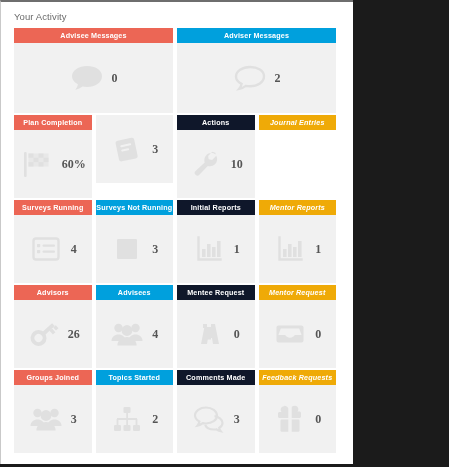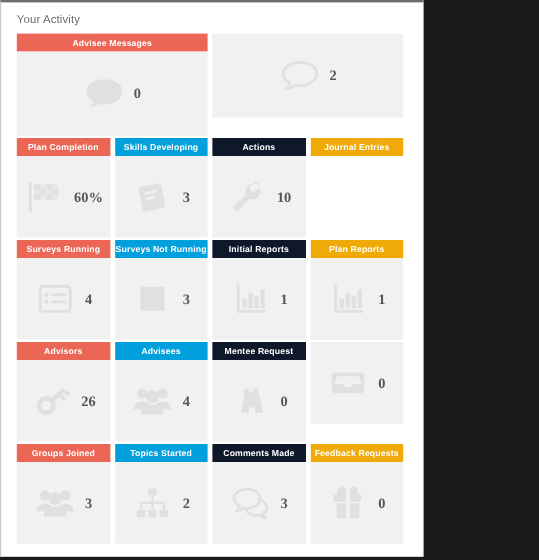--- a/index.html
+++ b/index.html
@@ -44,21 +44,21 @@
     display:flex;align-items:center;justify-content:center;
   }
   .icon svg{display:block;}
   .val{
     font-size:12px;font-weight:bold;color:#555555;
     font-family:"Liberation Serif", serif;
   }
   .c-red{background:#ec6655;}
   .c-blue{background:#00a0dd;}
   .c-green{background:#0f172a;}
-  .c-amber{background:#efaa07;}
+  .c-amber{background:#efaa07;font-style:italic;}
   .ico-fill{fill:#e0e0e0;}
   .ico-stroke{stroke:#e0e0e0;fill:none;}
 </style>
 </head>
 <body>
 
 <div class="frame">
   <div class="panel-title">Your Activity</div>
   <div class="grid">
       <div class="row row-tall">
@@ -70,20 +70,21 @@
                 <svg width="34" height="30" viewBox="0 0 34 30">
                   <path class="ico-fill" d="M17 3C8.7 3 2 7.6 2 13.2c0 3.3 2.3 6.2 5.9 8.1-.3 2-1.4 4-2.6 5.4 2.7-.5 5.3-1.7 7.2-3.2 1.4.3 2.9.5 4.5.5 8.3 0 15-4.6 15-10.8S25.3 3 17 3z"></path>
                 </svg>
               </span>
               <span class="val">0</span>
             </div>
           </div>
         </div>
         <div class="cell half">
           <div class="inner">
+            <div class="card-head c-blue">Adviser Messages</div>
             <div class="card-body">
               <span class="icon">
                 <svg width="34" height="30" viewBox="0 0 34 30">
                   <path class="ico-stroke" stroke-width="2.4" d="M17 4C9.3 4 3 8.2 3 13.4c0 3.1 2.2 5.8 5.6 7.5-.3 1.9-1.3 3.7-2.4 5 2.5-.5 4.9-1.6 6.7-3 1.3.3 2.7.4 4.1.4 7.7 0 14-4.2 14-10S24.7 4 17 4z"></path>
                 </svg>
               </span>
               <span class="val">2</span>
             </div>
           </div>
         </div>
@@ -106,21 +107,20 @@
                     <rect x="18.5" y="15.1" width="5" height="4.4"></rect>
                   </g>
                 </svg>
               </span>
               <span class="val">60%</span>
             </div>
           </div>
         </div>
         <div class="cell quarter">
           <div class="inner">
-            <div class="card-head c-blue">Skills Developing</div>
             <div class="card-body">
               <span class="icon">
                 <svg width="34" height="34" viewBox="0 0 34 34">
                   <g transform="rotate(-12 17 17)">
                     <rect class="ico-fill" x="7" y="7" width="19" height="21" rx="2.5"></rect>
                     <rect x="11" y="12" width="11" height="2.1" rx="1" fill="#f1f1f1"></rect>
                     <rect x="11" y="16.5" width="8" height="2.1" rx="1" fill="#f1f1f1"></rect>
                   </g>
                 </svg>
               </span>
@@ -195,21 +195,21 @@
                     <rect x="25" y="9" width="3.6" height="16"></rect>
                   </g>
                 </svg>
               </span>
               <span class="val">1</span>
             </div>
           </div>
         </div>
         <div class="cell quarter">
           <div class="inner">
-            <div class="card-head c-amber">Plan Reports</div>
+            <div class="card-head c-amber">Mentor Reports</div>
             <div class="card-body">
               <span class="icon">
                 <svg width="34" height="34" viewBox="0 0 34 34">
                   <path class="ico-stroke" stroke-width="2.4" stroke-linecap="square" d="M6.5 5.5v22h22"></path>
                   <g class="ico-fill">
                     <rect x="10" y="17" width="3.6" height="8"></rect>
                     <rect x="15" y="12" width="3.6" height="13"></rect>
                     <rect x="20" y="15" width="3.6" height="10"></rect>
                     <rect x="25" y="9" width="3.6" height="16"></rect>
                   </g>
@@ -271,20 +271,21 @@
                     <rect x="15" y="18.5" width="4" height="4"></rect>
                   </g>
                 </svg>
               </span>
               <span class="val">0</span>
             </div>
           </div>
         </div>
         <div class="cell quarter">
           <div class="inner">
+            <div class="card-head c-amber">Mentor Request</div>
             <div class="card-body">
               <span class="icon">
                 <svg width="34" height="34" viewBox="0 0 34 34">
                   <path class="ico-fill" d="M5 9h24c1.1 0 2 .9 2 2v12c0 1.1-.9 2-2 2H5c-1.1 0-2-.9-2-2V11c0-1.1.9-2 2-2zm2.5 3.2l-2.3 6.4h7.1c.4 1.6 2 2.8 3.7 2.8s3.3-1.2 3.7-2.8h7.1l-2.3-6.4z" opacity="0"></path>
                   <path class="ico-fill" d="M5.5 8.5h23c1.1 0 2 .9 2 2v13c0 1.1-.9 2-2 2h-23c-1.1 0-2-.9-2-2v-13c0-1.1.9-2 2-2z"></path>
                   <path d="M7.8 11.5l-2.4 6.6h6.9c.5 1.5 2.5 2.6 4.7 2.6s4.2-1.1 4.7-2.6h6.9l-2.4-6.6z" fill="#f1f1f1"></path>
                 </svg>
               </span>
               <span class="val">0</span>
             </div>

